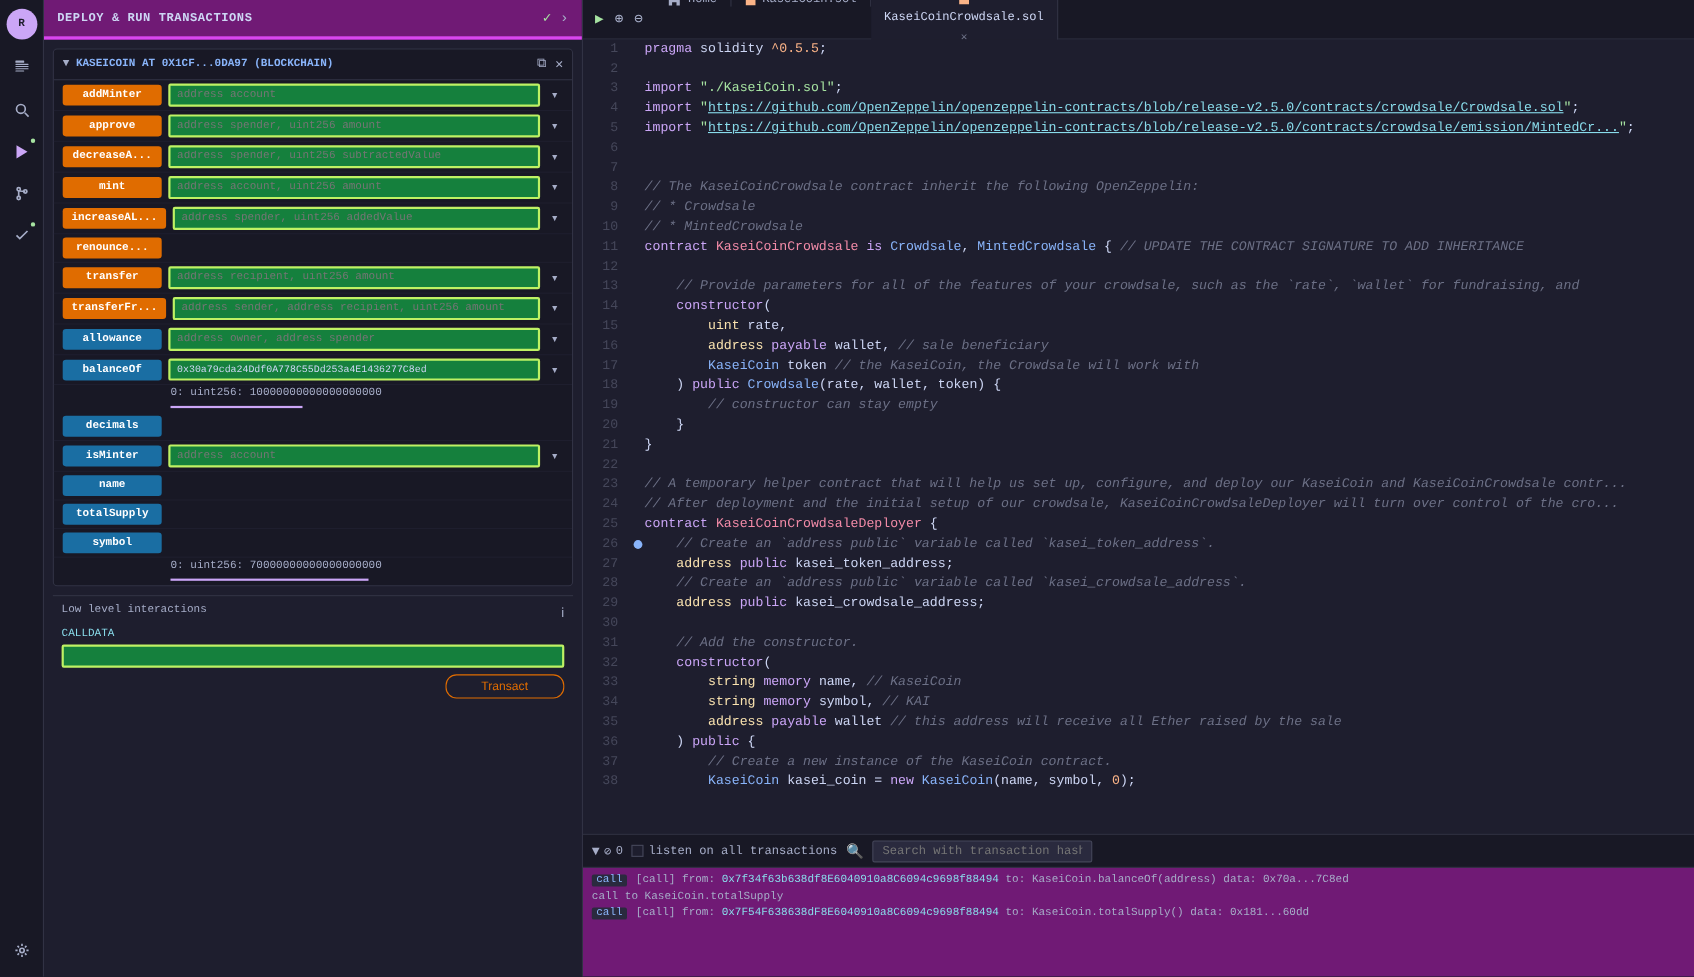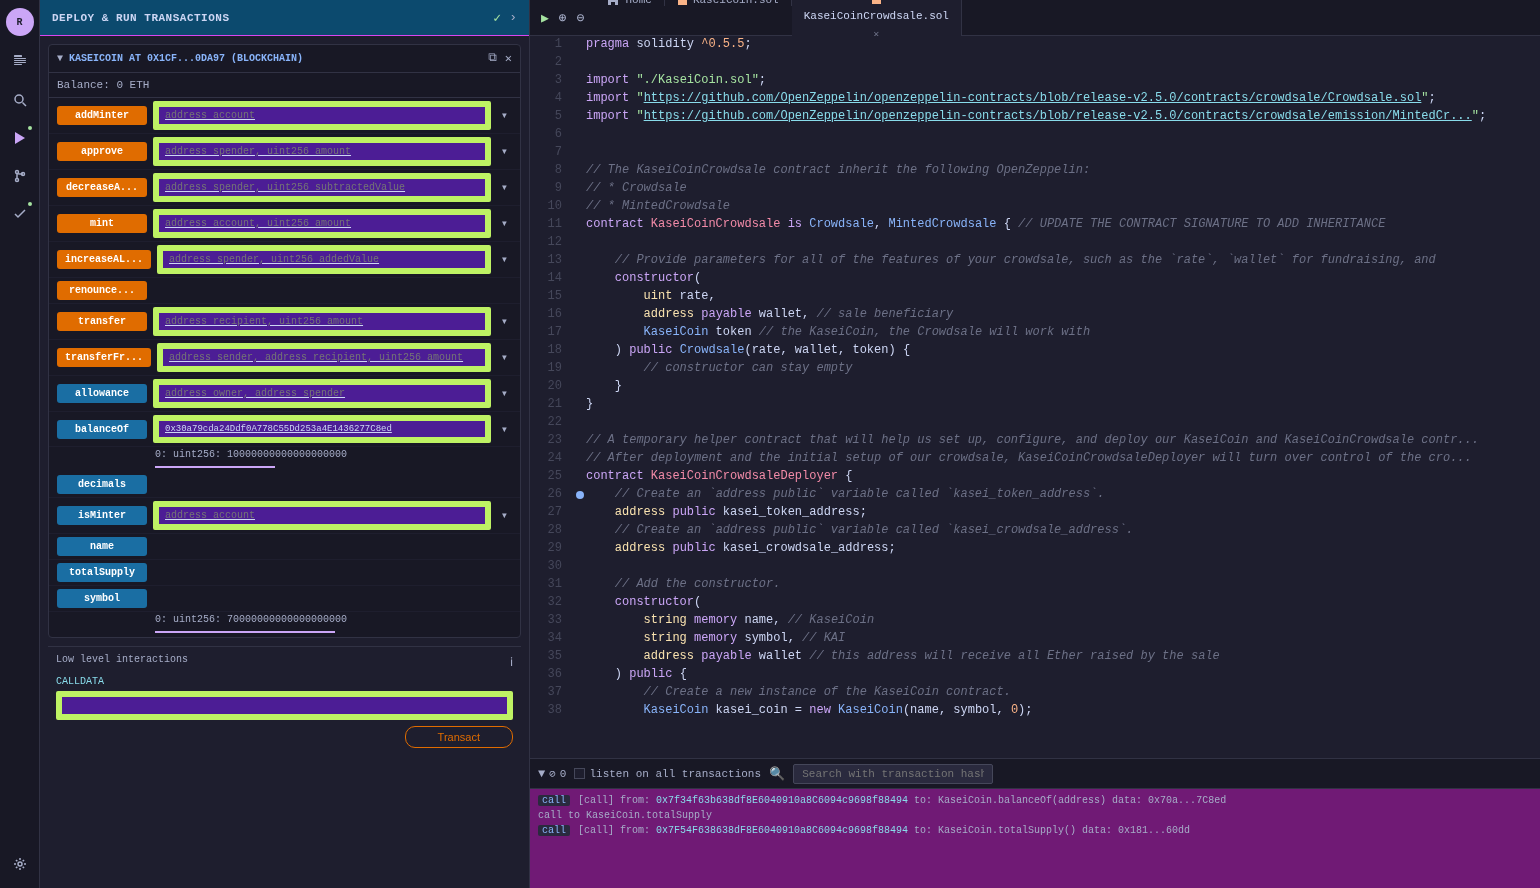--- a/index.html
+++ b/index.html
@@ -33,26 +33,26 @@
     
     .deploy-panel {
       width: 490px;
       background: #1e1e2e;
       display: flex;
       flex-direction: column;
       border-right: 1px solid #313244;
       overflow: hidden;
     }
     .deploy-header {
-      background: #0c4a6e;
+      background: #701a75;
       padding: 8px 12px;
       display: flex;
       align-items: center;
       justify-content: space-between;
-      border-bottom: 1px solid #d946ef;
+      border-bottom: 3px solid #d946ef;
       height: 36px;
     }
     .deploy-header-title {
       font-size: 11px;
       font-weight: bold;
       color: #cdd6f4;
       letter-spacing: 0.5px;
     }
     .deploy-header-icons {
       display: flex;
@@ -115,28 +115,27 @@
       font-size: 10px;
       font-weight: bold;
       cursor: pointer;
       text-align: center;
       font-family: 'Courier New', monospace;
     }
     .fn-btn.orange { background: #e06c00; color: #fff; }
     .fn-btn.blue { background: #1a6ea3; color: #fff; }
     .fn-input {
       flex: 1;
-      background: #4c1d95;
-      border: 6px solid #bef264;
+      background: #15803d;
+      border: 2px solid #bef264;
       color: #cdd6f4;
       padding: 3px 6px;
       font-size: 10px;
       border-radius: 2px;
       font-family: 'Courier New', monospace;
-      text-decoration: underline;
     }
     .fn-dropdown {
       color: #a6adc8;
       cursor: pointer;
       padding: 2px 4px;
     }
     .fn-value-row {
       padding: 2px 8px 4px 106px;
       font-size: 10px;
       color: #a6adc8;
@@ -434,21 +433,20 @@
       <div class="contract-header">
         <div class="contract-header-left">
           <span class="chevron">▼</span>
           <span class="contract-title">KASEICOIN AT 0X1CF...0DA97 (BLOCKCHAIN)</span>
         </div>
         <div style="display:flex;gap:8px;">
           <span class="copy-icon">⧉</span>
           <span class="x-icon">✕</span>
         </div>
       </div>
-      <div class="balance-row">Balance: 0 ETH</div>
 
       <div class="fn-row">
         <button class="fn-btn orange">addMinter</button>
         <input class="fn-input" placeholder="address account" value="" style="">
         <span class="fn-dropdown">▾</span>
       </div>
 
       <div class="fn-row">
         <button class="fn-btn orange">approve</button>
         <input class="fn-input" placeholder="address spender, uint256 amount" value="" style="">

